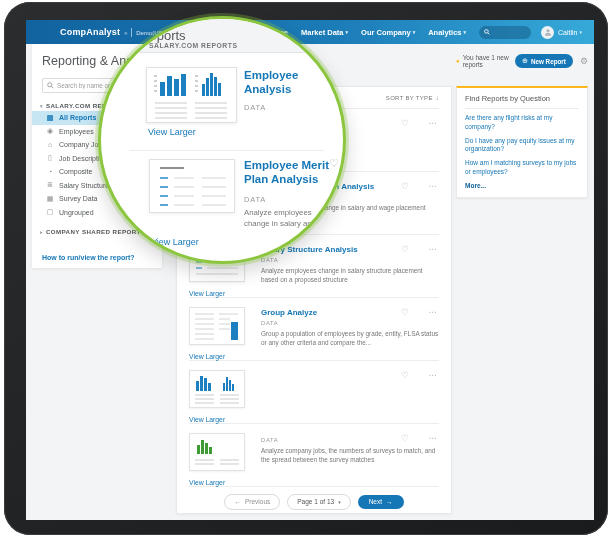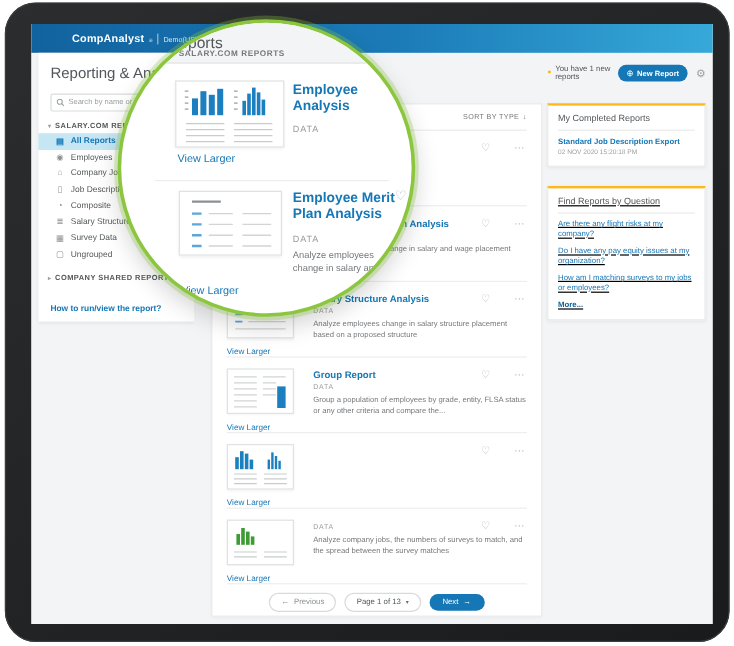--- a/index.html
+++ b/index.html
@@ -123,20 +123,37 @@
   <div class="frame">
     <div class="app">
 
       <header class="nav">
         <div class="brand">
           <span class="logo">CompAnalyst</span>
           <span class="reg">®</span>
           <span class="brandsep"></span>
           <span class="env">Demo(US)</span>
         </div>
+        <nav class="menu">
+          <span class="mi">
+            <span>Home</span>
+          </span>
+          <span class="mi">
+            <span>Market Data</span>
+            <span class="caret">▾</span>
+          </span>
+          <span class="mi">
+            <span>Our Company</span>
+            <span class="caret">▾</span>
+          </span>
+          <span class="mi">
+            <span>Analytics</span>
+            <span class="caret">▾</span>
+          </span>
+        </nav>
         <div class="navsearch">
           <span>
             <svg width="6" height="6" viewBox="0 0 10 10">
                 <circle cx="4" cy="4" r="3" fill="none" stroke="#ffffff" stroke-width="1.4"></circle>
                 <line x1="6.2" y1="6.2" x2="9" y2="9" stroke="#ffffff" stroke-width="1.4"></line>
               </svg>
           </span>
           <input value="" style="">
         </div>
         <div class="avatar">
@@ -334,21 +351,21 @@
                     <line x1="29" y1="11" x2="40" y2="11"></line>
                     <line x1="29" y1="16" x2="40" y2="16"></line>
                     <line x1="29" y1="21" x2="40" y2="21"></line>
                   </g>
                 <rect x="41" y="14" width="7" height="18" fill="#1b7fc0"></rect>
               </svg>
             </div>
             <span class="vl">View Larger</span>
           </div>
           <div class="rowbody">
-            <div class="rtitle">Group Report</div>
+            <div class="rtitle">Group Analyze</div>
             <div class="rtype">DATA</div>
             <div class="rdesc">Group a population of employees by grade, entity, FLSA status or any other criteria and compare the...</div>
           </div>
           <div class="rowicons">
             <span class="heart">♡</span>
             <span class="dots">⋯</span>
           </div>
         </div>
 
         <div class="row">
@@ -435,25 +452,20 @@
         <div class="notice">
           <span class="ndot">●</span>
           <span class="ntext">You have 1 new reports</span>
           <span class="newbtn">
             <span class="plus">⊕</span>
             <span>New Report</span>
           </span>
           <span class="railgear">⚙</span>
         </div>
 
-        <div class="panel">
-          <div class="ptitle">My Completed Reports</div>
-          <span class="plink">Standard Job Description Export</span>
-          <div class="ptime">02 NOV 2020 15:20:18 PM</div>
-        </div>
 
         <div class="panel">
           <div class="ptitle">Find Reports by Question</div>
           <span class="qlink">Are there any flight risks at my company?</span>
           <span class="qlink">Do I have any pay equity issues at my organization?</span>
           <span class="qlink">How am I matching surveys to my jobs or employees?</span>
           <span class="qmore">More...</span>
         </div>
       </div>
     </div>

